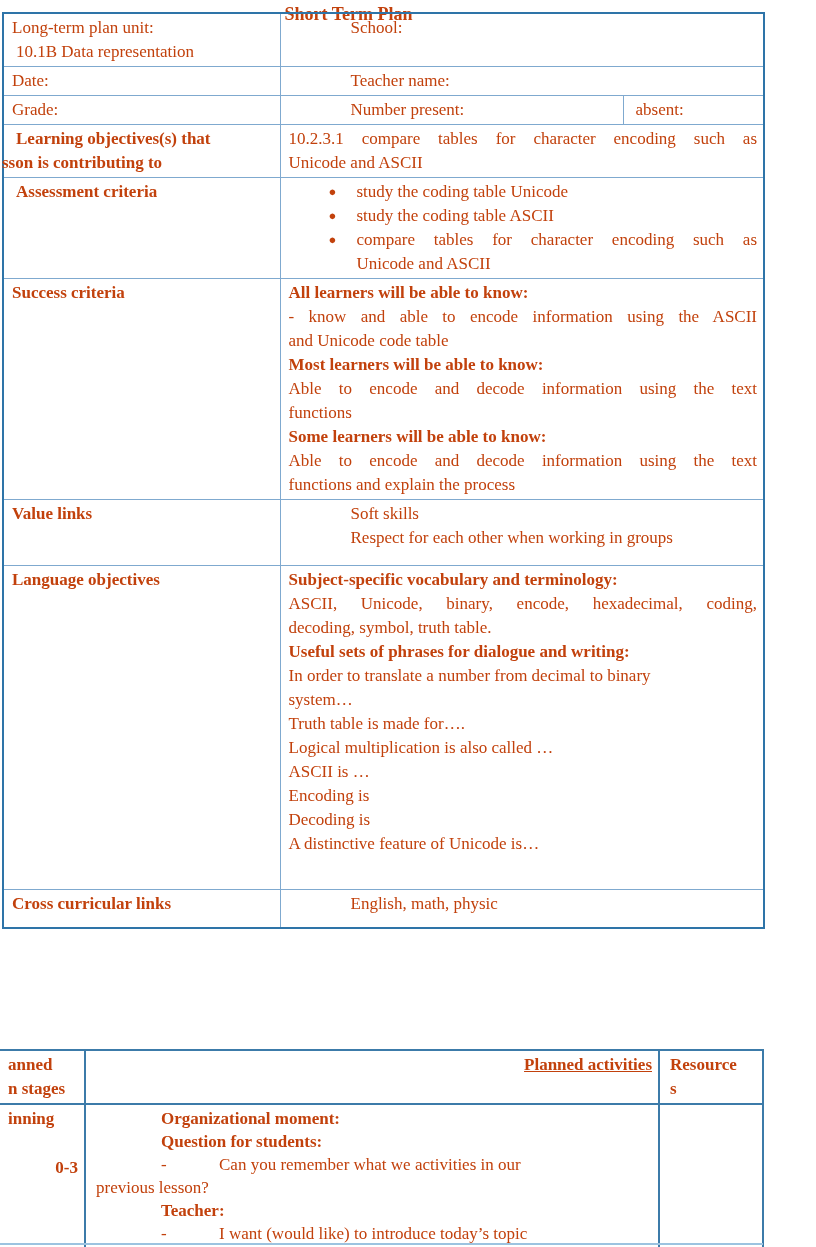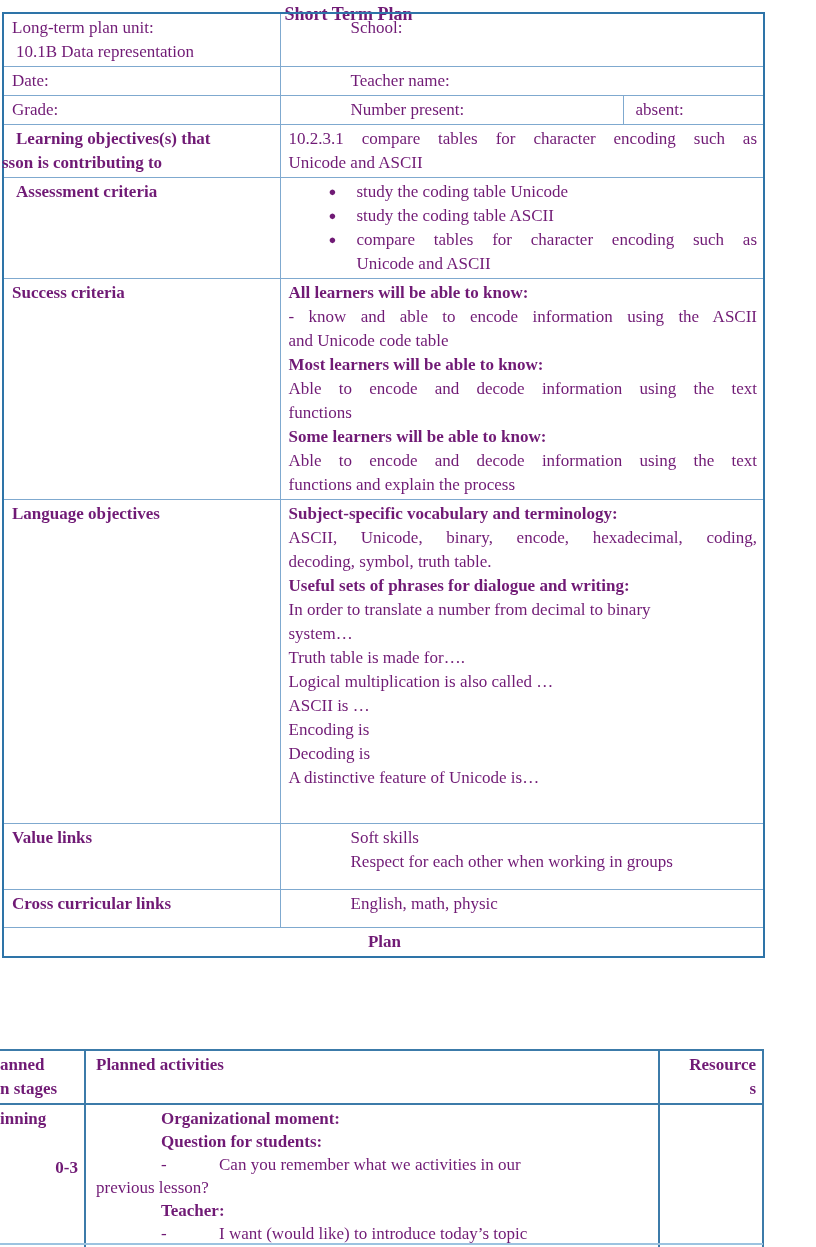--- a/index.html
+++ b/index.html
@@ -1,18 +1,18 @@
 <!DOCTYPE html>
 <html><head>
 <meta charset="utf-8">
 <style>
   html,body{margin:0;padding:0;background:#ffffff;}
   .page{
     position:relative;width:816px;height:1247px;background:#ffffff;overflow:hidden;
-    font-family:"Liberation Serif","DejaVu Serif",serif;font-size:17px;line-height:24px;color:#701a75;
+    font-family:"Liberation Serif","DejaVu Serif",serif;font-size:17px;line-height:24px;color:#c2410c;
   }
   .doc-title{
     position:absolute;top:1px;left:-33px;width:763px;text-align:center;
     font-weight:bold;font-size:18px;line-height:26px;
   }
   table{border-collapse:collapse;table-layout:fixed;}
   
   .main{
     position:absolute;left:2px;top:12px;width:761px;
     border:2px solid #2e74a8;
@@ -22,44 +22,44 @@
   }
   
   .plan-tbl{
     position:absolute;left:0;top:1049px;width:763px;
     border-top:2px solid #3c7ba9;border-right:2px solid #2e74a8;
     border-bottom:4px solid #276088;
   }
   .plan-tbl td{
     vertical-align:top;border:2px solid #3c7ba9;padding:2px 6px 2px 10px;
   }
-  .plan-tbl td:first-child{border-left:none;padding-left:0;}
+  .plan-tbl td:first-child{border-left:none;padding-left:8px;}
   .plan-underline{position:absolute;left:0;top:1243px;width:763px;height:2px;background:#9cc3e0;}
   .ln{min-height:24px;}
   .b{font-weight:bold;}
   .i{font-style:italic;}
   .tab{padding-left:62px;}
   .sp4{padding-left:4px;}
   .js{text-align:justify;text-align-last:justify;-moz-text-align-last:justify;}
   .lbl-hang1{padding-left:4px;}
   .lbl-hang2{margin-left:-10px;}
   .bl{position:relative;padding-left:68px;}
   .bl .bullet{position:absolute;left:40px;top:0;font-size:13px;}
   .bl-cont{padding-left:68px;}
   .jsb{display:block;text-align:justify;text-align-last:justify;-moz-text-align-last:justify;}
-  .center{text-align:left;}
+  .center{text-align:right;text-decoration:underline;}
   .plan-row td{font-weight:bold;text-align:center;}
   .hdr-cut{font-weight:bold;}
   .act-cell{line-height:23px;}
   .act-cell .ln{min-height:23px;}
   .ind65{padding-left:65px;}
   .dash{display:inline-block;width:58px;}
   .stage-cell{font-weight:bold;line-height:23px;}
   .mt24{margin-top:25px;text-align:right;}
-  .res-hd{text-align:right;font-weight:bold;margin-top:46px;}
+  .res-hd{text-align:left;font-weight:bold;margin-top:46px;}
 </style>
 </head>
 <body>
 
 <div class="page">
 
   <div class="doc-title">Short Term Plan</div>
 
   <table class="main">
     <colgroup>
@@ -143,65 +143,60 @@
         <div class="ln">and Unicode code table</div>
         <div class="ln b">Most learners will be able to know:</div>
         <div class="ln js">Able to encode and decode information using the text</div>
         <div class="ln">functions</div>
         <div class="ln b">Some learners will be able to know:</div>
         <div class="ln js">Able to encode and decode information using the text</div>
         <div class="ln">functions and explain the process</div>
       </td>
     </tr>
 
+    <tr style="height:66px">
+      <td>
+        <div class="ln b">Value links</div>
+      </td>
+      <td colspan="2">
+        <div class="ln tab">Soft skills</div>
+        <div class="ln tab">Respect for each other when working in groups</div>
+      </td>
+    </tr>
+
     <tr style="height:324px">
       <td>
         <div class="ln b">Language objectives</div>
       </td>
       <td colspan="2">
         <div class="ln b">Subject-specific vocabulary and terminology:</div>
         <div class="ln js">ASCII, Unicode, binary, encode, hexadecimal, coding,</div>
         <div class="ln">decoding, symbol, truth table.</div>
         <div class="ln b">Useful sets of phrases for dialogue and writing:</div>
         <div class="ln">In order to translate a number from decimal to binary</div>
         <div class="ln">system…</div>
         <div class="ln">Truth table is made for….</div>
         <div class="ln">Logical multiplication is also called …</div>
         <div class="ln">ASCII is …</div>
         <div class="ln">Encoding is</div>
         <div class="ln">Decoding is</div>
         <div class="ln">A distinctive feature of Unicode is…</div>
       </td>
     </tr>
 
-    <tr style="height:66px">
-      <td>
-        <div class="ln b">Value links</div>
-      </td>
-      <td colspan="2">
-        <div class="ln tab">Soft skills</div>
-        <div class="ln tab">Respect for each other when working in groups</div>
-      </td>
-    </tr>
-
     <tr style="height:38px">
       <td>
         <div class="ln b">Cross curricular links</div>
       </td>
       <td colspan="2">
         <div class="ln tab">English, math, physic</div>
       </td>
     </tr>
 
 
-    <tr class="plan-row" style="height:27px">
-      <td colspan="3">
-        <div class="ln">Plan</div>
-      </td>
-    </tr>
   </tbody>
     </table>
 
   <table class="plan-tbl">
     <colgroup>
         <col style="width:85px">
         <col style="width:574px">
         <col style="width:104px">
       </colgroup>
 

